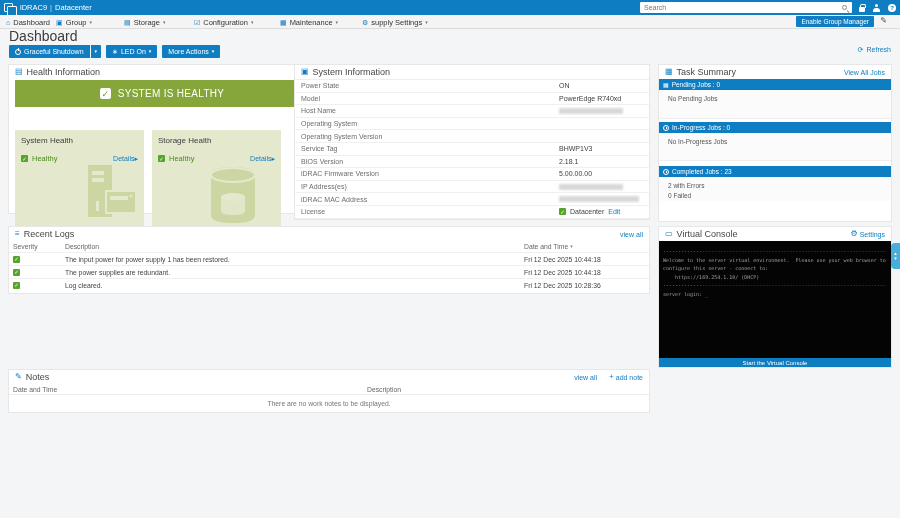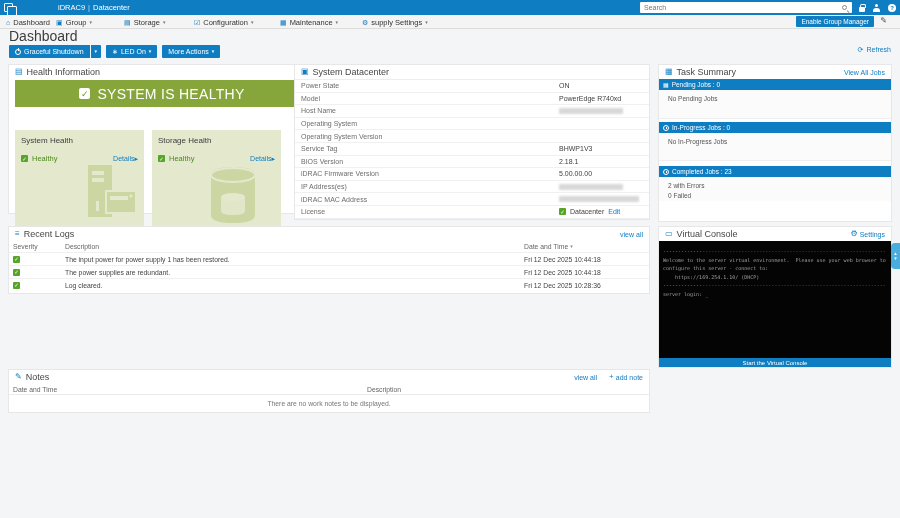--- a/index.html
+++ b/index.html
@@ -11,21 +11,21 @@
     -webkit-font-smoothing:antialiased;
   }
   .ic{display:inline-block;line-height:1;font-style:normal;}
   .i-home::after{content:"⌂"} .i-grid::after{content:"▣"} .i-rows::after{content:"▤"}
   .i-checklist::after{content:"☑"} .i-blocks::after{content:"▦"} .i-gear::after{content:"⚙"}
   .i-pencil::after{content:"✎"} .i-refresh::after{content:"⟳"} .i-caret::after{content:"▾"}
   .i-tri::after{content:"▸"} .i-menu::after{content:"≡"} .i-rect::after{content:"▭"}
   .i-led::after{content:"∗"} .i-plus::after{content:"+"} .i-up::after{content:"▴"} .i-down::after{content:"▾"}
 
   
-  .topbar{position:absolute;left:0;top:0;width:900px;height:15px;background:#0f7dc2;display:flex;align-items:center;z-index:5;gap:38px;}
+  .topbar{position:absolute;left:0;top:0;width:900px;height:15px;background:#0f7dc2;display:flex;align-items:center;z-index:5;}
   .logo{width:9px;height:9px;margin-left:4px;border:1px solid #fff;border-radius:1px;position:relative;}
   .logo::after{content:"";position:absolute;left:2px;top:2px;width:8px;height:8px;border:1px solid #fff;background:#0f7dc2;border-radius:1px;}
   .brand{color:#fff;font-size:7.5px;margin-left:7px;display:flex;gap:3px;align-items:center;}
   .brand .sep{opacity:.7;}
   .searchbox{position:absolute;left:640px;top:2px;width:212px;height:11px;background:#fff;border-radius:1px;display:flex;align-items:center;}
   .searchbox input{flex:1;border:none;outline:none;font-size:7px;padding:0 4px;color:#444;background:transparent;font-family:"Liberation Sans",sans-serif;}
   .mag{width:5px;height:5px;border:1px solid #8a8a8a;border-radius:50%;position:relative;margin-right:5px;}
   .mag::after{content:"";position:absolute;left:4px;top:4px;width:3px;height:1px;background:#8a8a8a;transform:rotate(45deg);transform-origin:left center;}
   .tb-icons{position:absolute;right:4px;top:0;height:15px;display:flex;align-items:center;gap:8px;}
   .lockic{width:6px;height:5px;background:#fff;border-radius:1px;position:relative;margin-top:3px;}
@@ -60,21 +60,21 @@
   .phead{display:flex;align-items:center;gap:4px;padding:4px 6px;height:14px;}
   .phead .ic{color:#0f7dc2;font-size:8px;}
   .ptitle{font-size:9px;color:#464646;}
   .plink{margin-left:auto;color:#0f7dc2;font-size:7px;cursor:pointer;display:flex;align-items:center;gap:2px;}
 
   
   #health{left:8px;top:64px;width:308px;height:150px;}
   .banner{margin:1px 6px 0 6px;height:27px;background:#86a63c;display:flex;align-items:center;justify-content:center;gap:7px;}
   .banner-check{width:11px;height:11px;background:#fff;border-radius:2px;display:flex;align-items:center;justify-content:center;color:#6a9a1f;font-size:9px;}
   .banner-check::after{content:"✓";}
-  .banner-text{color:#fff;font-size:14px;letter-spacing:.3px;}
+  .banner-text{color:#fff;font-size:10px;letter-spacing:.3px;}
   .hcards{display:flex;gap:8px;margin:23px 6px;}
   .hcard{width:129px;height:97px;background:#e4e8cc;padding:6px;position:relative;overflow:hidden;}
   .hcard-title{font-size:8px;color:#3c3c3c;}
   .hstatus{display:flex;align-items:center;gap:4px;margin-top:9px;}
   .chk{width:7px;height:7px;background:#57a528;border-radius:1px;color:#fff;font-size:5.5px;display:inline-flex;align-items:center;justify-content:center;flex:none;}
   .chk::after{content:"✓";}
   .healthy-txt{font-size:7.5px;color:#4c8a1f;}
   .details{margin-left:auto;color:#0f7dc2;font-size:7px;cursor:pointer;}
   .hicon{position:absolute;right:8px;bottom:4px;}
 
@@ -247,21 +247,21 @@
         <ellipse cx="26" cy="30" rx="12" ry="4" fill="#e4e8cc"></ellipse>
         <path d="M14 30 L14 44 Q14 48 26 48 Q38 48 38 44 L38 30" fill="#e4e8cc" opacity="0.9"></path>
       </svg>
     </div>
   </div>
 </section>
 
 <section class="panel" id="sysinfo">
   <div class="phead">
     <span class="ic i-grid"></span>
-    <span class="ptitle">System Datacenter</span>
+    <span class="ptitle">System Information</span>
   </div>
   <div class="itable">
     <div class="irow">
       <span class="ilabel">Power State</span>
       <span class="ivalue">ON</span>
     </div>
     <div class="irow">
       <span class="ilabel">Model</span>
       <span class="ivalue">PowerEdge R740xd</span>
     </div>

